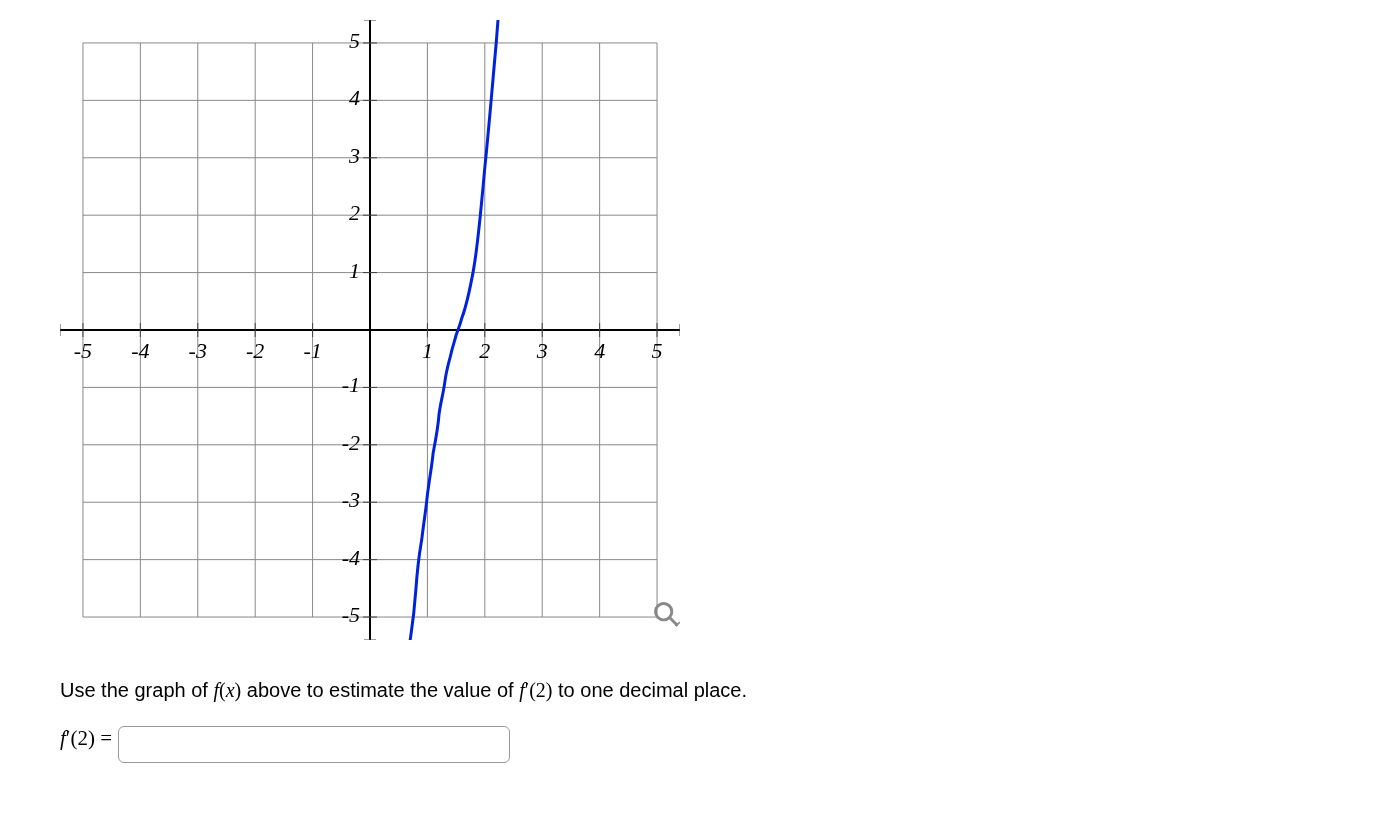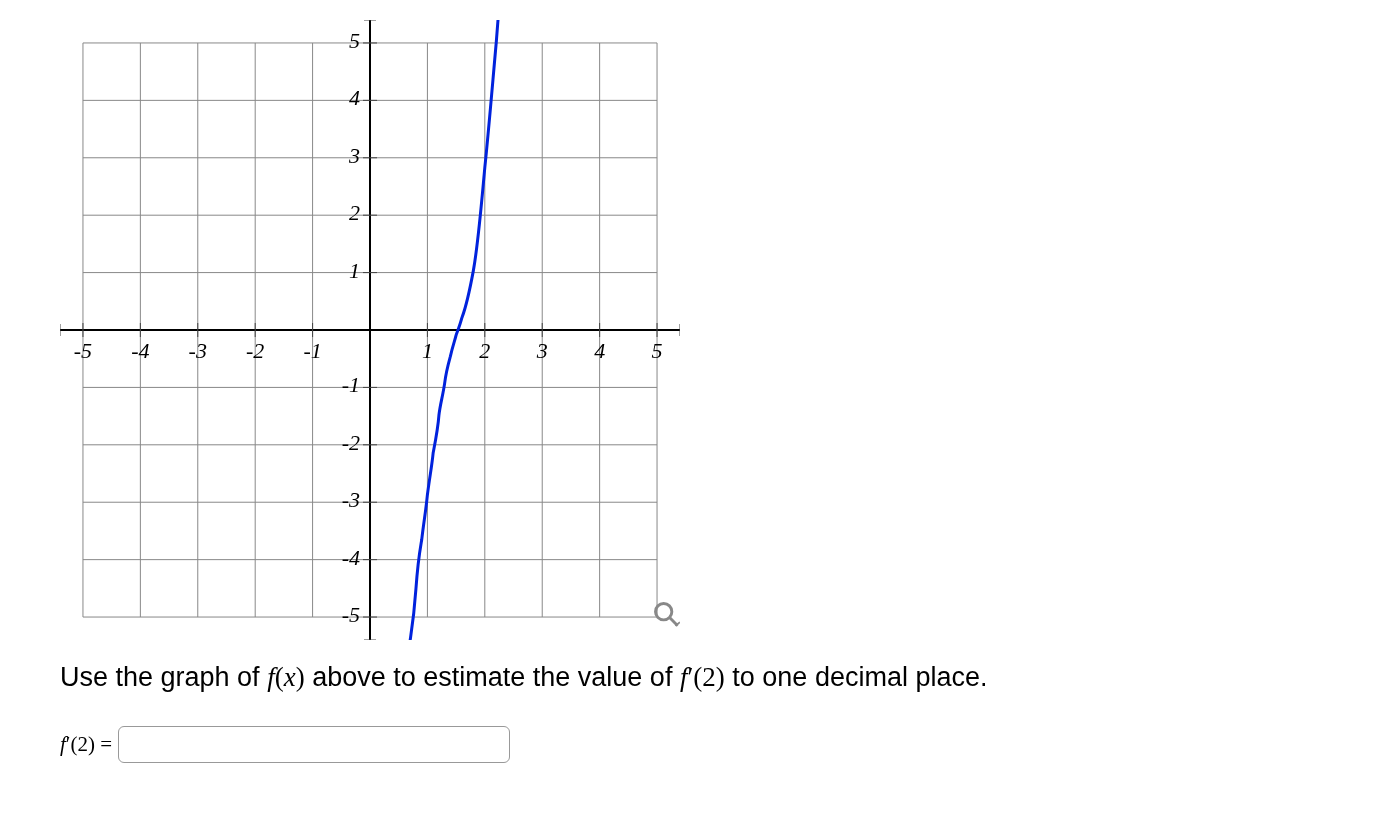--- a/index.html
+++ b/index.html
@@ -47,29 +47,29 @@
     width: 28px;
     height: 28px;
     cursor: pointer;
   }
   .zoom-icon svg {
     stroke: #888;
     stroke-width: 2.5;
     fill: none;
   }
   .prompt {
-    font-size: 27px;
-    margin-top: 16px;
+    font-size: 20px;
+    margin-top: 34px;
     line-height: 1.6;
   }
   .answer-row {
     margin-top: 8px;
     font-size: 21px;
     display: flex;
-    align-items: center;
+    align-items: flex-start;
     gap: 6px;
   }
   .mathit {
     font-family: "Times New Roman", serif;
     font-style: italic;
   }
   .mathrm {
     font-family: "Times New Roman", serif;
   }
   .prime {

